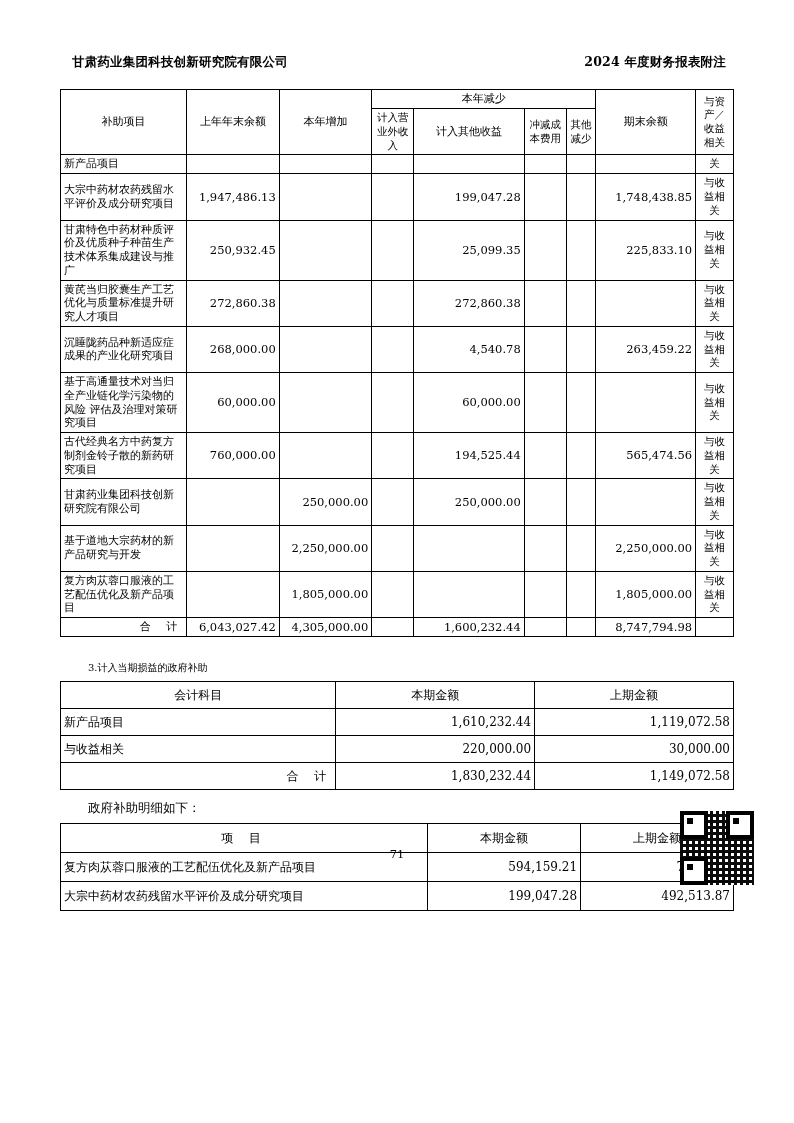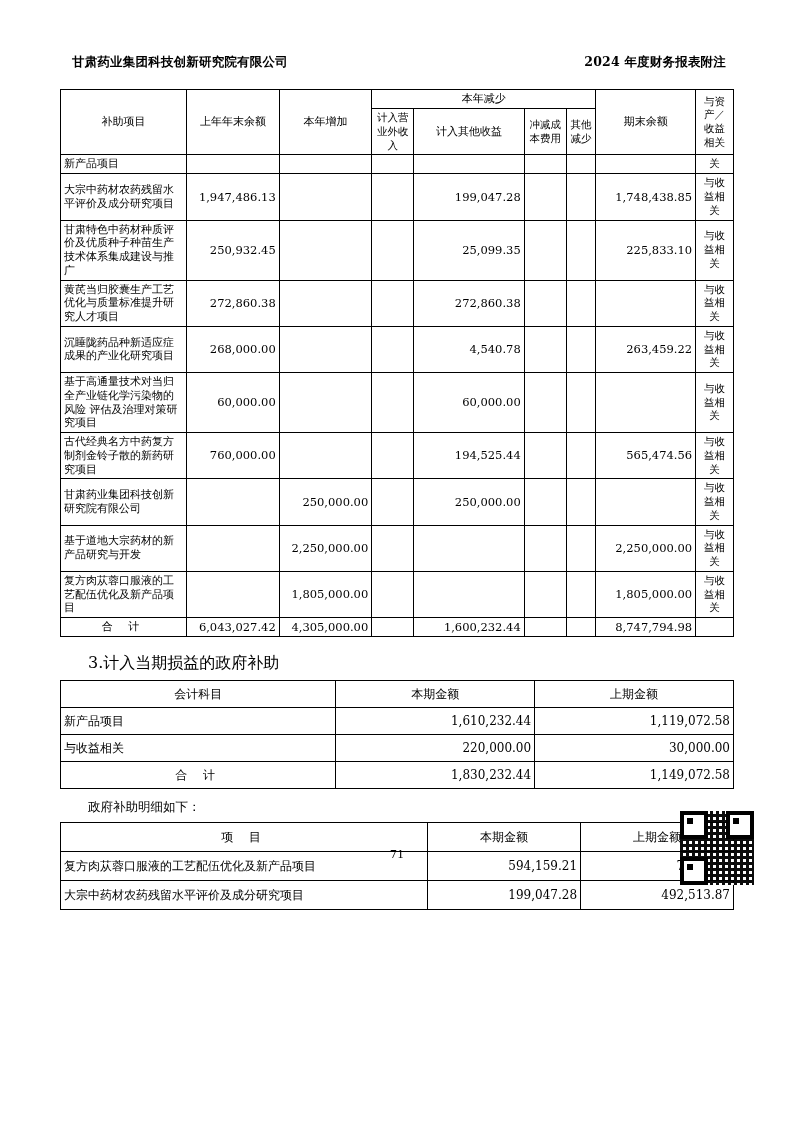--- a/index.html
+++ b/index.html
@@ -46,25 +46,25 @@
     font-weight: normal;
   }
   .c { text-align: center; }
   .l { text-align: left; padding-left: 5px; }
   .num { text-align: right; padding-right: 6px; font-size: 11.5px; }
   .tbl1 { margin-top: 18px; }
   .tbl1 td { height: 14px; }
   .itemcell { padding: 3px 4px 3px 6px; line-height: 1.3; }
   .rightwrap { line-height: 1.25; text-align: center; font-size: 10.5px; }
   .total-row td { font-weight: bold; }
-  .spaced { letter-spacing: 6px; }
+  .spaced { letter-spacing: 6px; text-align: right; }
 
   .section-title {
-    font-size: 16px;
-    margin: 16px 0 6px 28px;
+    font-size: 10px;
+    margin: 24px 0 6px 28px;
   }
   .tbl2 { margin-top: 2px; }
   .tbl2 td { height: 22px; font-size: 12px; margin-left: 28px; }
   .tbl2 .hdr { text-align: center; font-size: 12px; }
 
   .subtitle {
     font-size: 12.5px;
     margin: 10px 0 6px 28px;
   }
   .tbl3 td { height: 24px; font-size: 12px; }

